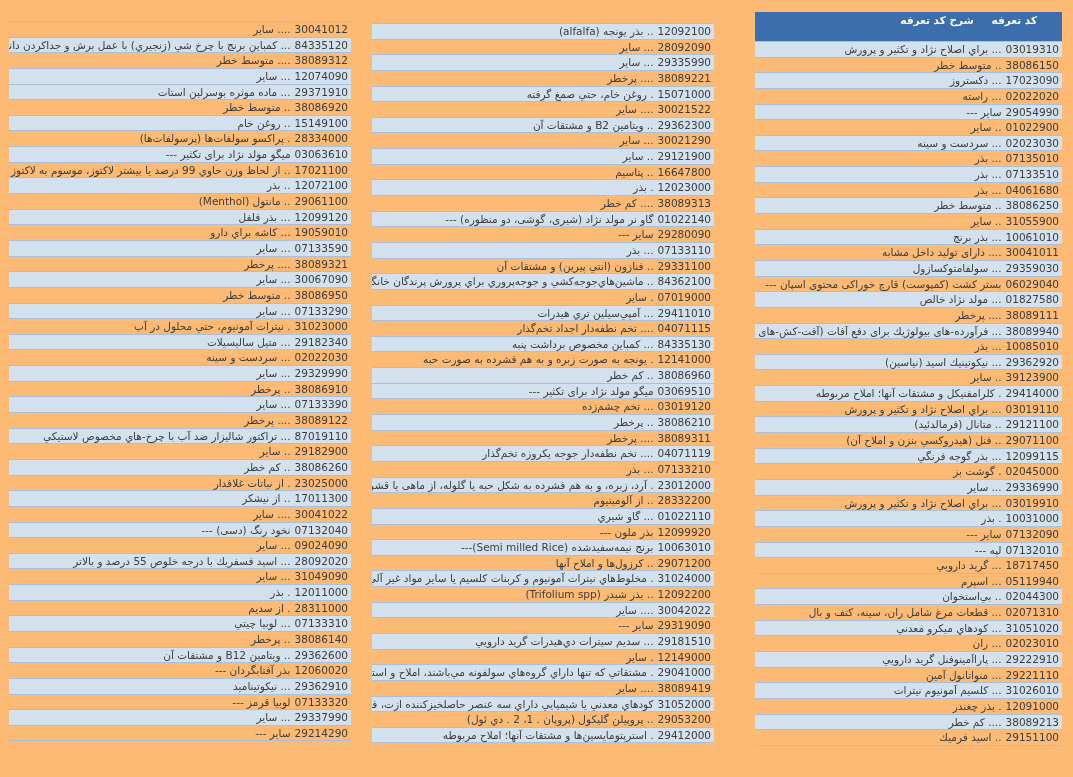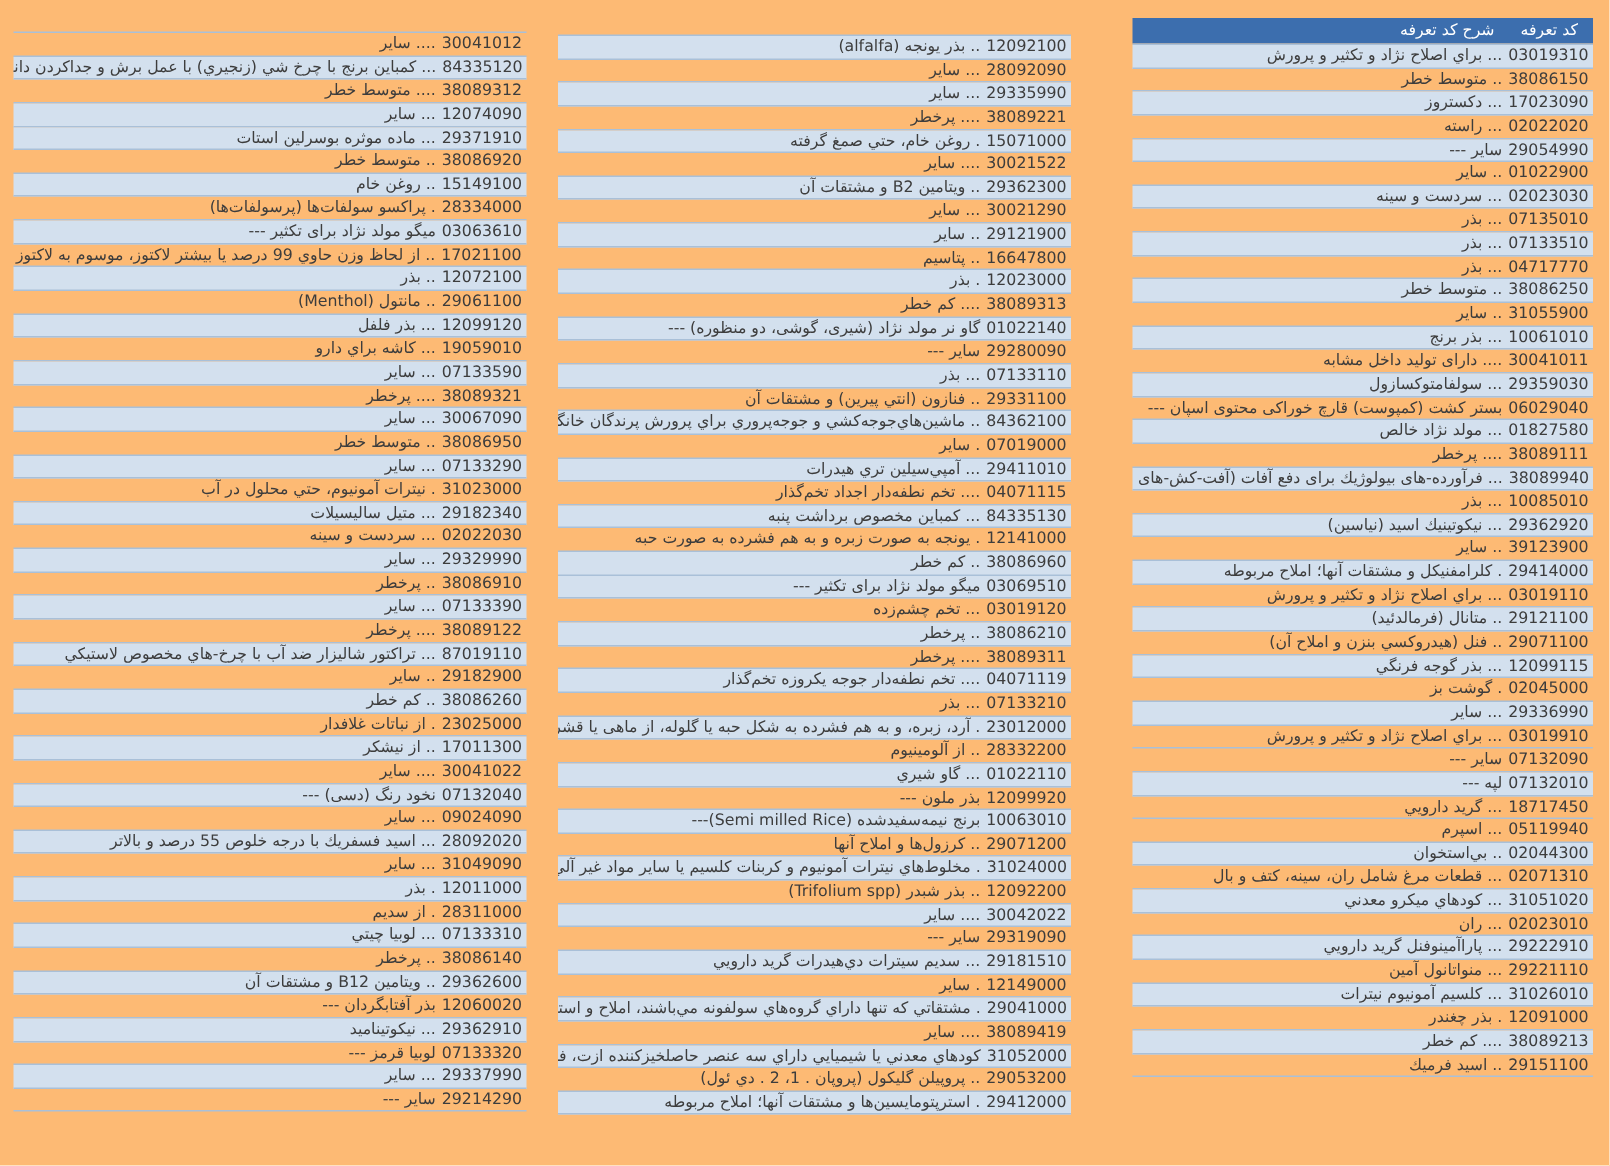--- a/index.html
+++ b/index.html
@@ -16,27 +16,27 @@
   }
   .col {
     position: absolute;
     direction: rtl;
   }
   .col-right  { left: 755px; top: 12px;  width: 307px; }
   .col-middle { left: 372px; top: 23px;  width: 342px; }
   .col-left   { left: 9px;   top: 21px;  width: 342px; }
 
   .tbl-header {
-    height: 17px;
+    height: 29px;
     background: var(--header-bg, #3c6eae);
     color: var(--header-text, #ffffff);
     font-size: 10.5px;
-    font-weight: normal;
+    font-weight: bold;
     line-height: 17px;
-    padding: 0 10px;
+    padding: 0 25px;
     white-space: nowrap;
     overflow: hidden;
   }
   .tbl-header .h-desc { margin-right: 14px; }
 
   .rows { border-top: 1px solid var(--border, #a9c0d8); }
 
   .row {
     height: 15.65px;
     line-height: 14.4px;
@@ -174,41 +174,42 @@
     <div class="rows">
         <div class="row shaded"><span class="code">03019310</span><span class="desc">... براي اصلاح نژاد و تكثير و پرورش</span></div>
         <div class="row"><span class="code">38086150</span><span class="desc">.. متوسط خطر</span></div>
         <div class="row shaded"><span class="code">17023090</span><span class="desc">... دكستروز</span></div>
         <div class="row"><span class="code">02022020</span><span class="desc">... راسته</span></div>
         <div class="row shaded"><span class="code">29054990</span><span class="desc">ساير ---</span></div>
         <div class="row"><span class="code">01022900</span><span class="desc">.. ساير</span></div>
         <div class="row shaded"><span class="code">02023030</span><span class="desc">... سردست و سينه</span></div>
         <div class="row"><span class="code">07135010</span><span class="desc">... بذر</span></div>
         <div class="row shaded"><span class="code">07133510</span><span class="desc">... بذر</span></div>
-        <div class="row"><span class="code">04717770</span><span class="desc">... بذر</span></div>
+        <div class="row"><span class="code">04061680</span><span class="desc">... بذر</span></div>
         <div class="row shaded"><span class="code">38086250</span><span class="desc">.. متوسط خطر</span></div>
         <div class="row"><span class="code">31055900</span><span class="desc">.. ساير</span></div>
         <div class="row shaded"><span class="code">10061010</span><span class="desc">... بذر برنج</span></div>
         <div class="row"><span class="code">30041011</span><span class="desc">.... داراى توليد داخل مشابه</span></div>
         <div class="row shaded"><span class="code">29359030</span><span class="desc">... سولفامتوكسازول</span></div>
         <div class="row"><span class="code">06029040</span><span class="desc">بستر كشت (كمپوست) قارچ خوراكى محتوى اسپان ---</span></div>
         <div class="row shaded"><span class="code">01827580</span><span class="desc">... مولد نژاد خالص</span></div>
         <div class="row"><span class="code">38089111</span><span class="desc">.... پرخطر</span></div>
         <div class="row shaded"><span class="code">38089940</span><span class="desc">... فرآورده-هاى بيولوژيك براى دفع آفات  (آفت-كش-هاى بيولوژيك)</span></div>
         <div class="row"><span class="code">10085010</span><span class="desc">... بذر</span></div>
         <div class="row shaded"><span class="code">29362920</span><span class="desc">... نيكوتينيك اسيد (نياسين)</span></div>
         <div class="row"><span class="code">39123900</span><span class="desc">.. ساير</span></div>
         <div class="row shaded"><span class="code">29414000</span><span class="desc">. كلرامفنيكل و مشتقات آنها؛ املاح مربوطه</span></div>
         <div class="row"><span class="code">03019110</span><span class="desc">... براي اصلاح نژاد و تكثير و پرورش</span></div>
         <div class="row shaded"><span class="code">29121100</span><span class="desc">.. متانال (فرمالدئيد)</span></div>
         <div class="row"><span class="code">29071100</span><span class="desc">.. فنل (هيدروكسي بنزن و املاح آن)</span></div>
         <div class="row shaded"><span class="code">12099115</span><span class="desc">... بذر گوجه فرنگي</span></div>
         <div class="row"><span class="code">02045000</span><span class="desc">. گوشت بز</span></div>
         <div class="row shaded"><span class="code">29336990</span><span class="desc">... ساير</span></div>
         <div class="row"><span class="code">03019910</span><span class="desc">... براي اصلاح نژاد و تكثير و پرورش</span></div>
+        <div class="row shaded"><span class="code">10031000</span><span class="desc">. بذر</span></div>
         <div class="row"><span class="code">07132090</span><span class="desc">ساير ---</span></div>
         <div class="row shaded"><span class="code">07132010</span><span class="desc">لپه ---</span></div>
         <div class="row"><span class="code">18717450</span><span class="desc">... گريد دارويي</span></div>
         <div class="row"><span class="code">05119940</span><span class="desc">... اسپرم</span></div>
         <div class="row shaded"><span class="code">02044300</span><span class="desc">.. بي‌استخوان</span></div>
         <div class="row"><span class="code">02071310</span><span class="desc">... قطعات مرغ شامل ران، سينه، كتف و بال</span></div>
         <div class="row shaded"><span class="code">31051020</span><span class="desc">... كودهاي ميكرو معدني</span></div>
         <div class="row"><span class="code">02023010</span><span class="desc">... ران</span></div>
         <div class="row shaded"><span class="code">29222910</span><span class="desc">... پاراآمينوفنل گريد دارويي</span></div>
         <div class="row"><span class="code">29221110</span><span class="desc">... منواتانول آمين</span></div>

